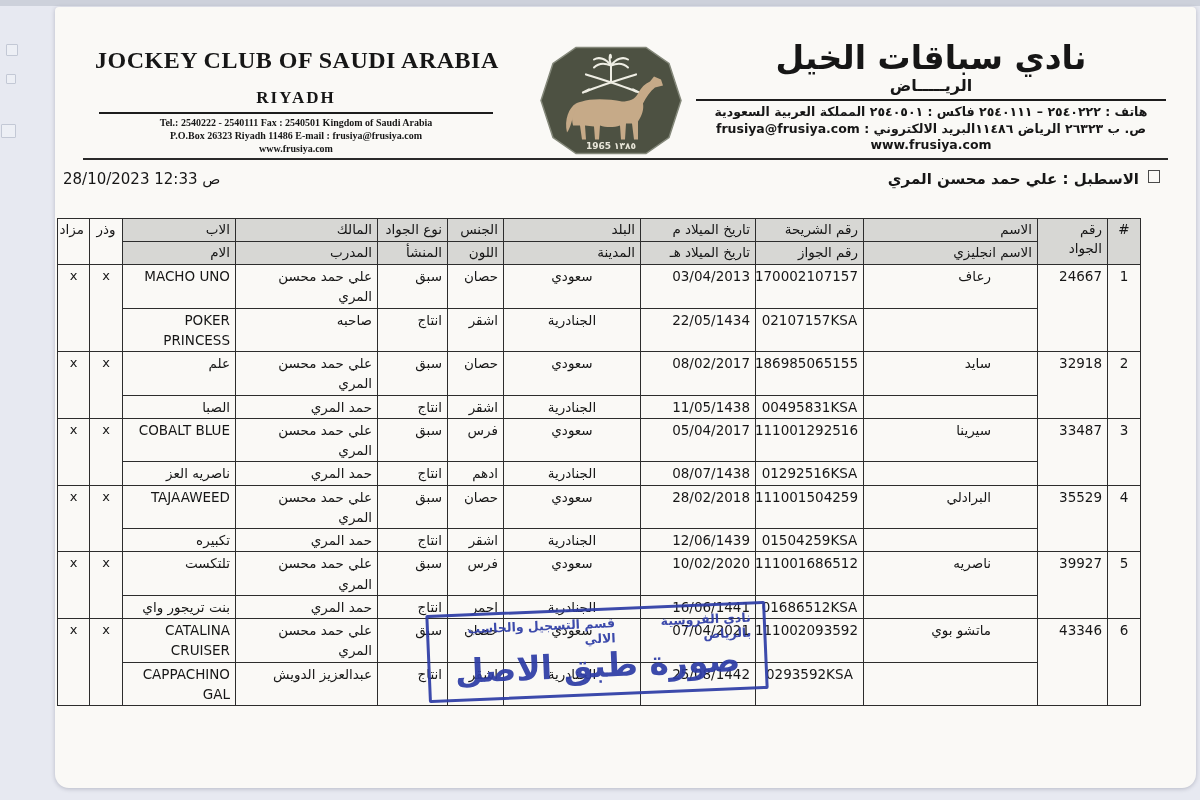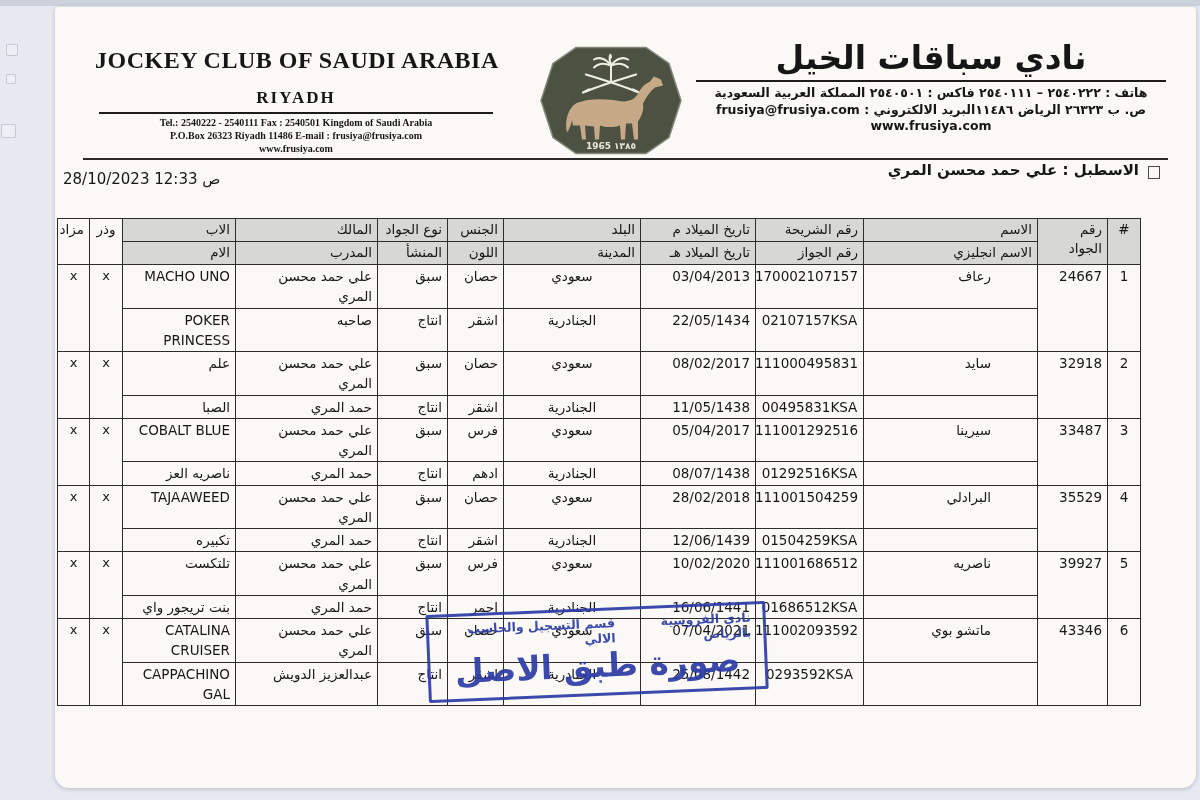--- a/index.html
+++ b/index.html
@@ -18,22 +18,22 @@
   .lh-en-lines{font-size:10px;font-weight:bold;line-height:1.28;white-space:nowrap;}
   .lh-logo{position:absolute;left:481px;top:33px;width:150px;height:122px;}
   .lh-ar{position:absolute;right:26px;top:34px;width:478px;text-align:center;direction:rtl;}
   .lh-ar-title{font-size:33px;font-weight:bold;line-height:1.05;}
   .lh-ar-city{font-size:16px;font-weight:bold;margin-top:0px;}
   .lh-ar-lines{font-size:12.5px;font-weight:bold;line-height:1.35;white-space:nowrap;}
   .lh-bottom-rule{position:absolute;left:28px;right:28px;top:151px;border:0;border-top:2px solid #2a2a2a;margin:0;}
 
   
   .print-date{position:absolute;left:8px;top:163px;font-size:15px;direction:ltr;}
-  .stable-line{position:absolute;right:36px;top:154px;font-size:15px;font-weight:bold;
-    display:flex;align-items:flex-end;gap:9px;}
+  .stable-line{position:absolute;right:36px;top:163px;font-size:15px;font-weight:bold;
+    display:flex;align-items:flex-start;gap:9px;}
   .glyph-box{display:inline-block;width:10px;height:11px;border:1.6px solid #4a4a4a;background:transparent;}
 
   
   table.horses{position:absolute;left:2px;top:211px;border-collapse:collapse;table-layout:fixed;
     width:1073px;direction:rtl;font-size:13.5px;}
   .horses th,.horses td{border:1.5px solid #2d2d2d;padding:1px 5px 1px;vertical-align:top;
     line-height:1.5;overflow:hidden;}
   .horses th{background:#d7d7d4;font-weight:normal;font-size:13.5px;line-height:1.35;
     text-align:right;height:20px;}
   .horses th.white{background:#faf9f6;text-align:center;}
@@ -106,20 +106,21 @@
         C110,54 114,48 119,44 L127,42 L125,36 L118,33 L114,38
         C109,40 105,44 102,50 C99,56 93,58 86,58
         C72,55 54,55 46,58 C43,59 41,59 40,60 Z"></path>
       <path fill="#c6aa88" d="M40,60 C33,64 28,76 31,89 C35,84 36,75 39,67 Z"></path>
       <text x="75" y="105" font-size="9" font-weight="bold" fill="#e9e7da" text-anchor="middle">1965   ١٣٨٥</text>
     </svg>
   </div>
 
   <div class="lh-ar">
     <div class="lh-ar-title">نادي سباقات الخيل</div>
+    <div class="lh-ar-city">الريـــــاض</div>
     <hr class="lh-rule">
     <div class="lh-ar-lines">
       <div>هاتف : ٢٥٤٠٢٢٢ – ٢٥٤٠١١١  فاكس : ٢٥٤٠٥٠١   المملكة العربية السعودية</div>
       <div>ص. ب ٢٦٣٢٣ الرياض ١١٤٨٦البريد الالكتروني : frusiya@frusiya.com</div>
       <div>www.frusiya.com</div>
     </div>
   </div>
 
   <hr class="lh-bottom-rule">
 
@@ -195,21 +196,21 @@
           <td class="c-center">الجنادرية</td>
           <td>اشقر</td>
           <td>انتاج</td>
           <td>صاحبه</td>
           <td class="c-right">POKER PRINCESS</td>
         </tr>
         <tr>
           <td rowspan="2" class="c-center">2</td>
           <td rowspan="2" class="c-right">32918</td>
           <td class="c-name">سايد</td>
-          <td class="c-center">111000495831</td>
+          <td class="c-center">186985065155</td>
           <td class="c-right">08/02/2017</td>
           <td class="c-center">سعودي</td>
           <td>حصان</td>
           <td>سبق</td>
           <td>علي حمد محسن المري</td>
           <td class="c-right">علم</td>
           <td rowspan="2" class="c-mark">x</td>
           <td rowspan="2" class="c-mark">x</td>
         </tr>
         <tr>

